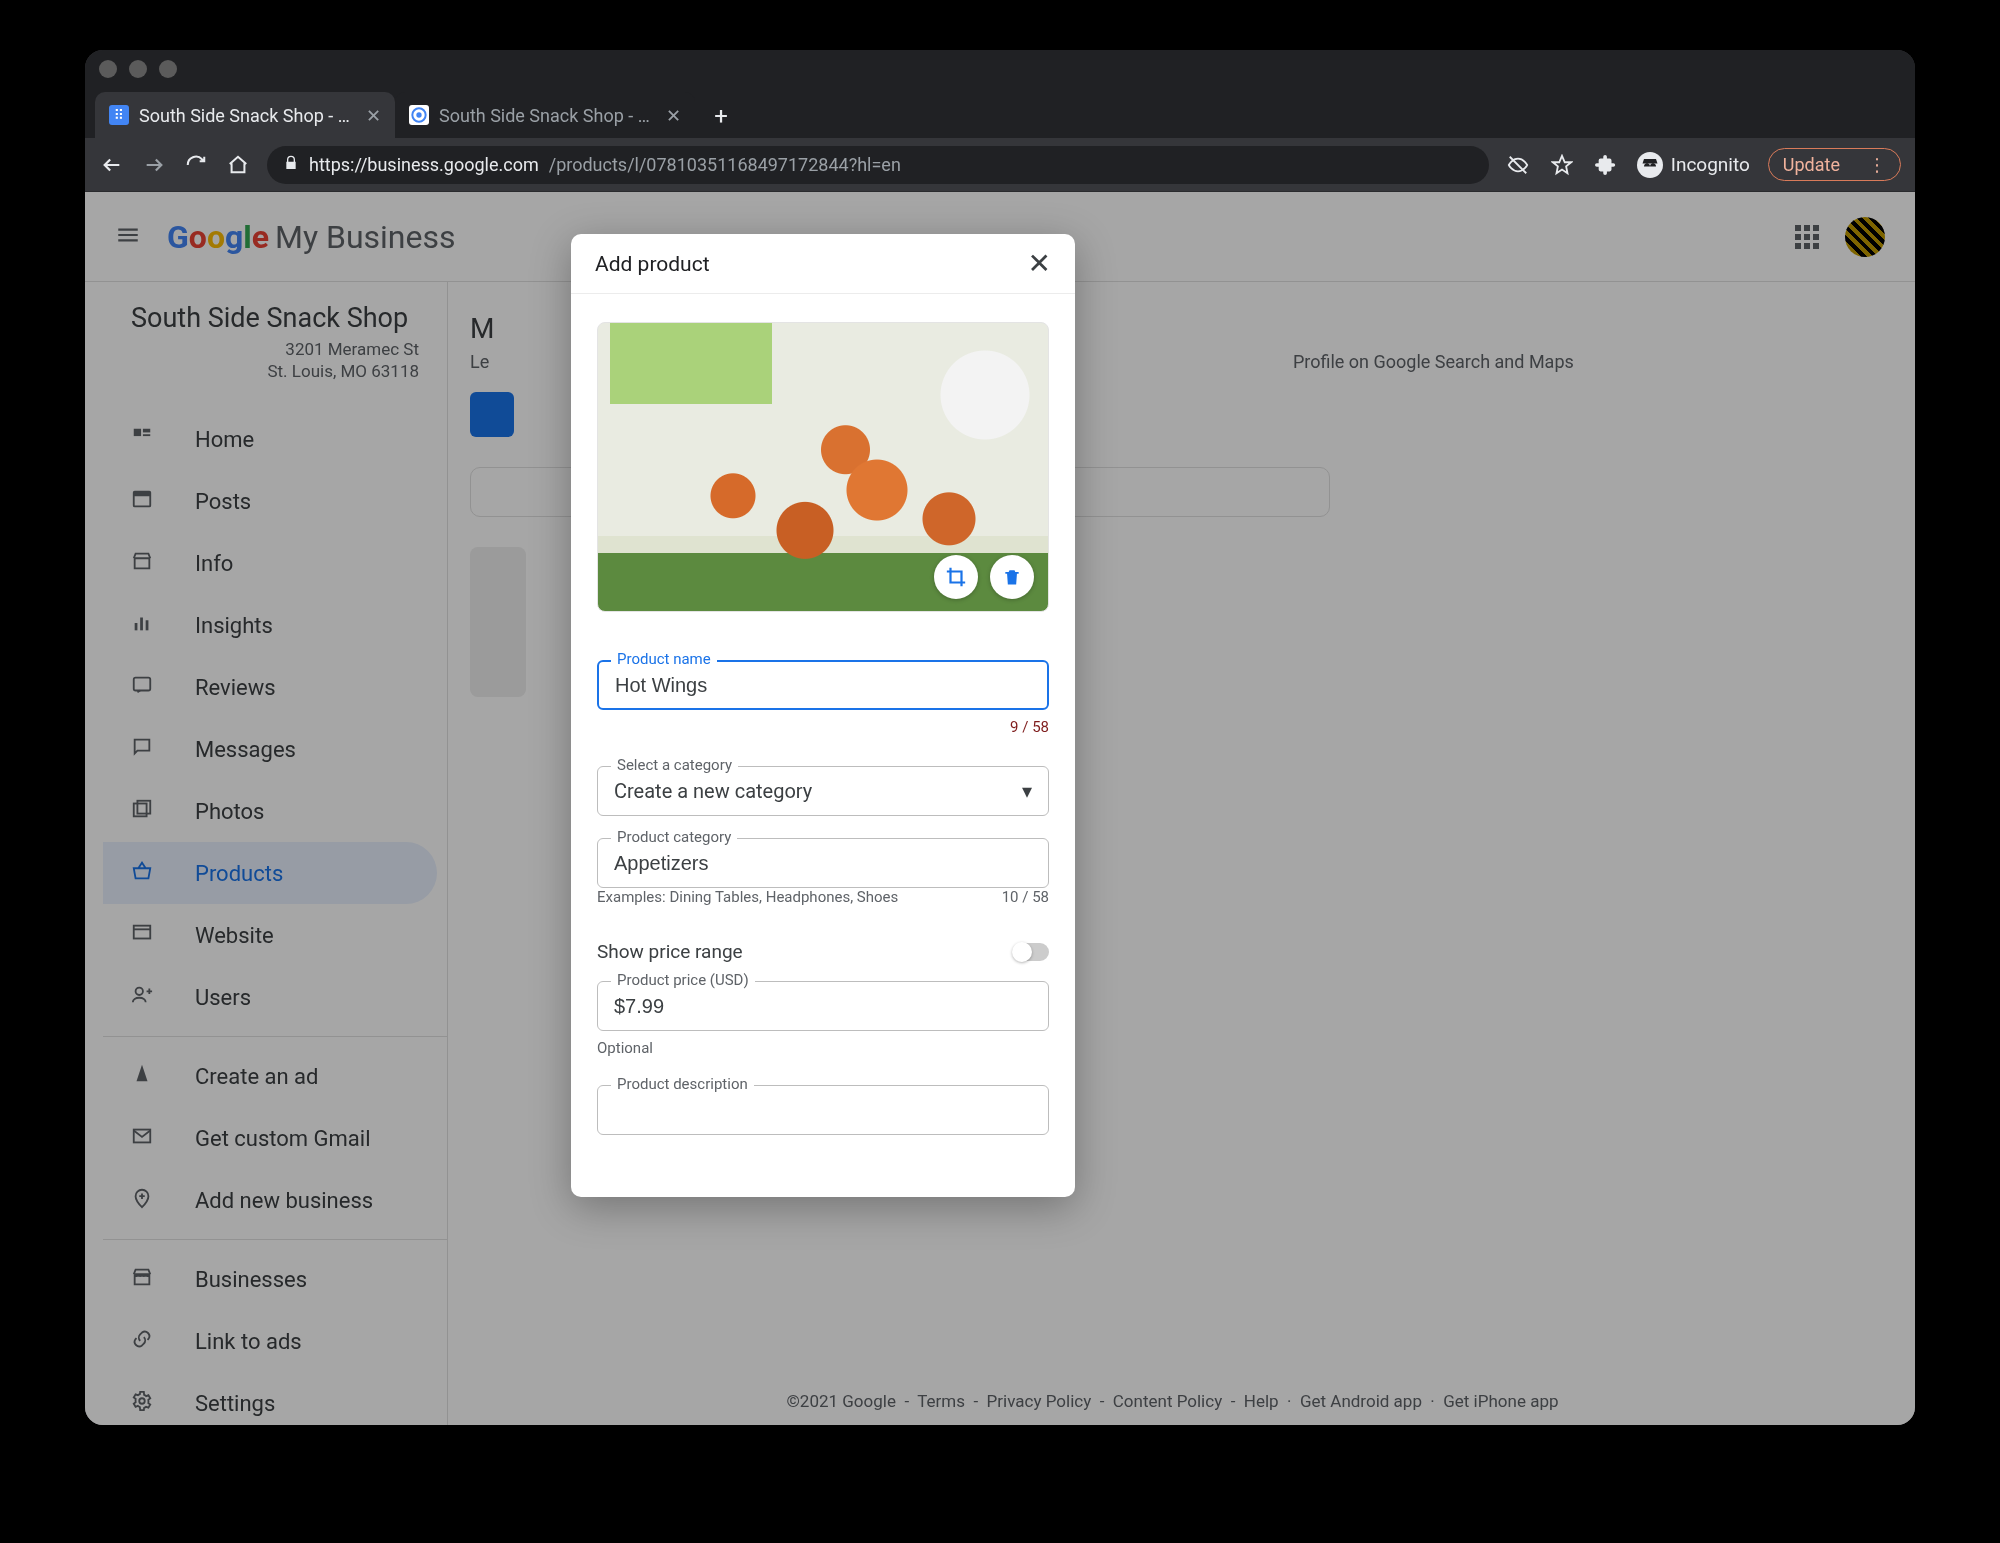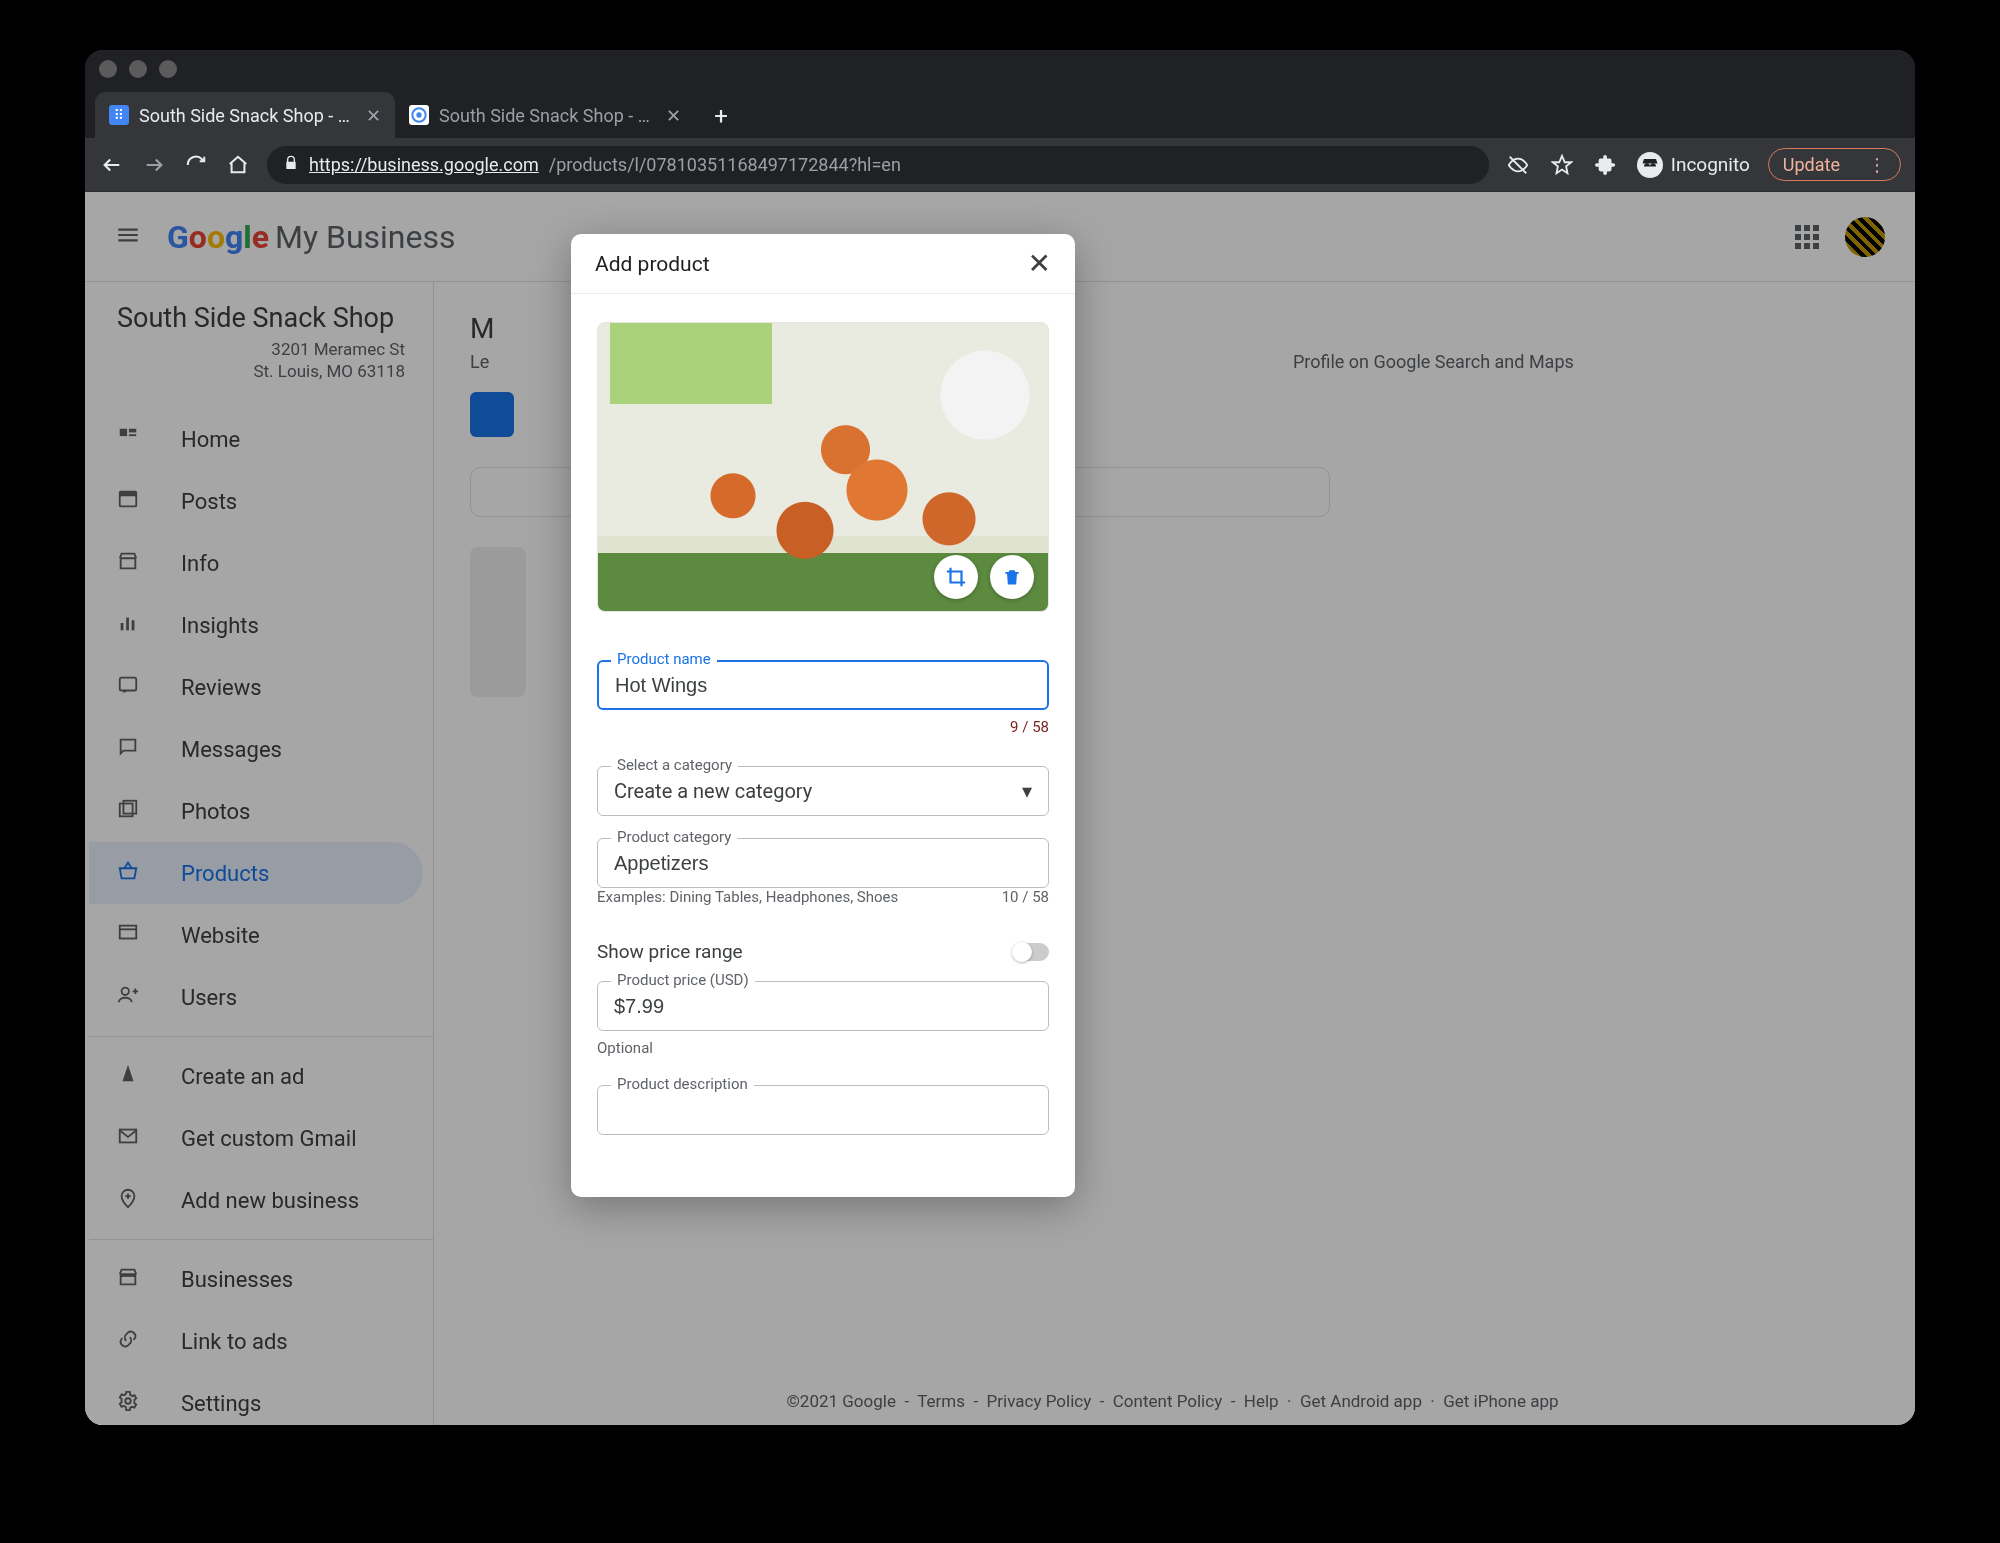--- a/index.html
+++ b/index.html
@@ -24,40 +24,40 @@
   .tab .favicon { width:20px; height:20px; border-radius:3px; display:flex; align-items:center; justify-content:center; font-size:14px; }
   .tab .tablabel { flex:1; white-space:nowrap; overflow:hidden; text-overflow:ellipsis; }
   .tab .tabclose { color:#9aa0a6; font-size:18px; }
   .newtab { width:28px; height:28px; margin-left:12px; margin-bottom:8px; color:#e8eaed; font-size:24px; display:flex; align-items:center; justify-content:center;}
   
   .toolbar { height: 54px; background:#35363a; display:flex; align-items:center; padding:0 14px; gap:16px; border-bottom:1px solid #2a2b2e;}
   .tbtn { color:#9aa0a6; width:26px; height:26px; display:flex; align-items:center; justify-content:center; }
   .tbtn.enabled { color:#e8eaed; }
   .omnibox { flex:1; height:38px; background:#202124; border-radius:20px; display:flex; align-items:center; padding:0 16px; gap:10px; color:#bdc1c6; font-size:18px; }
   .omnibox .lock { color:#e8eaed; }
-  .omnibox .urlhost { color:#e8eaed;text-decoration:underline; }
+  .omnibox .urlhost { color:#e8eaed; }
   .omnibox .urlpath { color:#9aa0a6; }
   .rightcluster { display:flex; align-items:center; gap:18px; }
   .incog { display:flex; align-items:center; gap:8px; color:#e8eaed; font-size:19px; }
   .incog-icon { width:26px; height:26px; border-radius:50%; background:#e8eaed; color:#202124; display:flex; align-items:center; justify-content:center; font-size:16px; }
   .update { border:1.5px solid #d97b5a; color:#f1b39d; border-radius:20px; padding:5px 14px; font-size:18px; display:flex; align-items:center; gap:28px;}
   
   .content { position:absolute; top:142px; left:0; right:0; bottom:0; background:#fff; overflow:hidden; }
   
   .appheader { height:90px; display:flex; align-items:center; padding:0 30px; background:#fff; border-bottom:1px solid #e0e0e0; }
   .burger { width:28px; color:#5f6368; margin-right:24px;}
   .logo { font-size:32px; display:flex; align-items:baseline; gap:0;}
   .g1{color:#4285F4;} .g2{color:#EA4335;} .g3{color:#FBBC05;} .g4{color:#4285F4;} .g5{color:#34A853;} .g6{color:#EA4335;}
   .mb { color:#5f6368; font-size:32px; margin-left:6px; font-weight:400;}
   .hspacer{flex:1;}
   .apps-grid{ width:24px; height:24px; display:grid; grid-template-columns:repeat(3,6px); grid-template-rows:repeat(3,6px); gap:3px; margin-right:26px;}
   .apps-grid span{background:#5f6368;}
   .avatar{ width:40px; height:40px; border-radius:50%; background: repeating-linear-gradient(45deg,#c19a00,#c19a00 4px,#000 4px,#000 8px); }
   
-  .sidebar { position:absolute; left:4px; top:90px; bottom:0; width:345px; border-right:1px solid #e0e0e0; background:#fff; padding-top:20px; overflow:hidden;}
+  .sidebar { position:absolute; left:18px; top:90px; bottom:0; width:345px; border-right:1px solid #e0e0e0; background:#fff; padding-top:20px; overflow:hidden;}
   .bizname { font-size:27px; color:#3c4043; padding:0 28px 4px;}
   .bizaddr { font-size:17px; color:#5f6368; padding:0 28px; line-height:1.3;text-align:right;}
   .navlist { margin-top:26px; }
   .navitem { display:flex; align-items:center; height:62px; padding:0 28px; gap:40px; color:#3c4043; font-size:22px; border-radius:0 40px 40px 0; margin-right:10px; }
   .navitem .nicon { width:24px; color:#5f6368; }
   .navitem.selected { background:#e8f0fe; color:#1a73e8;}
   .navitem.selected .nicon { color:#1a73e8; }
   .navsep { height:1px; background:#e0e0e0; margin:8px 0 8px 0; }
   
   .main { position:absolute; left:345px; right:0; top:90px; bottom:0; padding:30px 40px;}

